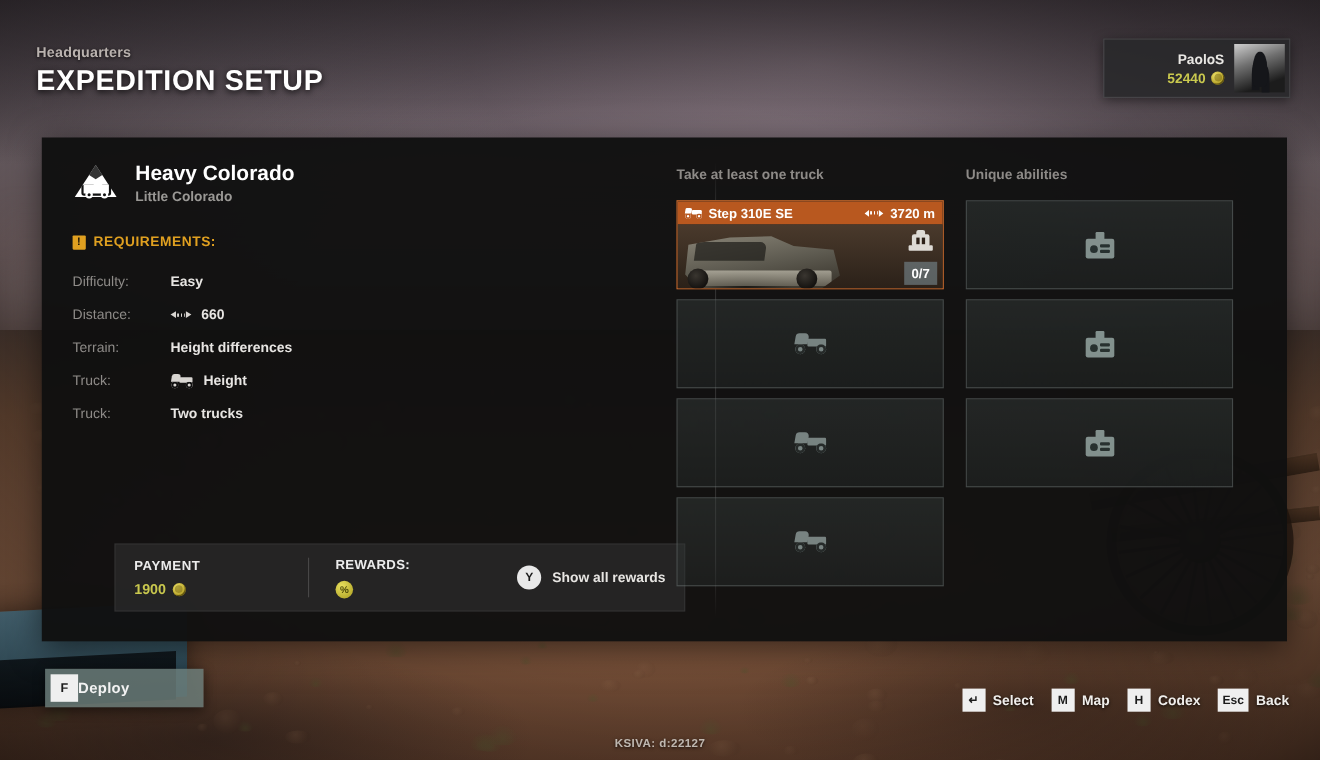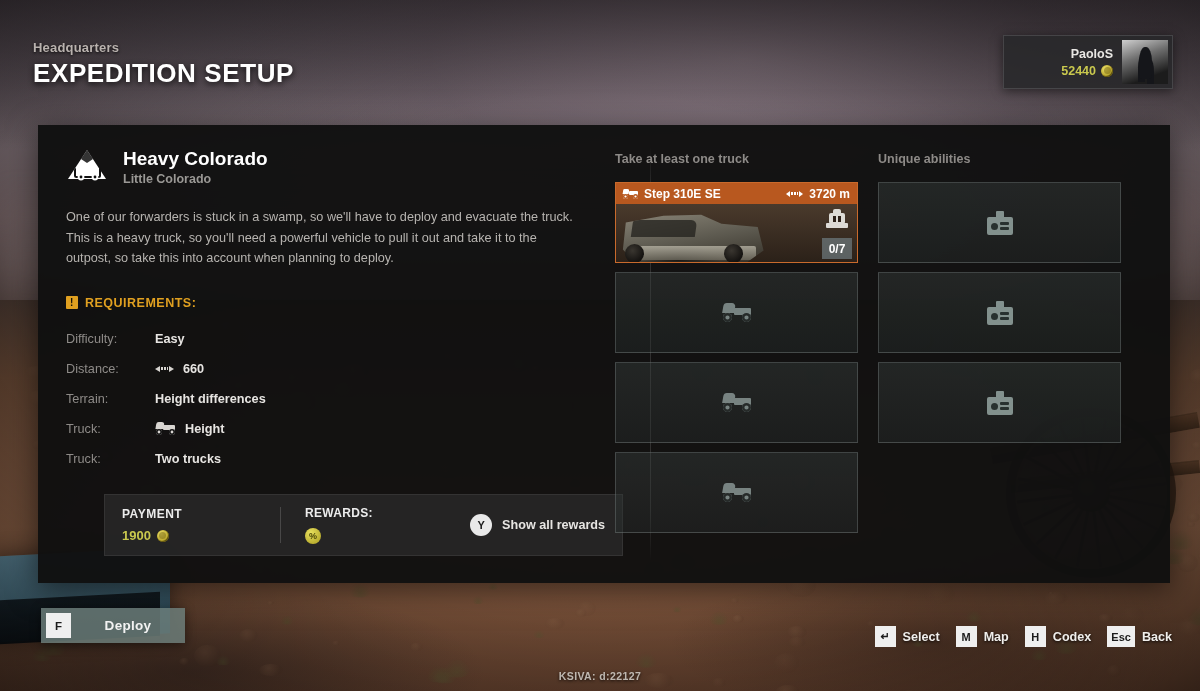--- a/index.html
+++ b/index.html
@@ -323,21 +323,21 @@
     position:absolute; left:41px; top:608px; z-index:6;
     display:flex; align-items:center; height:35px;
     background:rgba(110,128,124,.82); box-shadow:0 2px 10px rgba(0,0,0,.45);
     width:144px;
   }
   .key-sq {
     width:25px; height:25px; margin-left:5px; background:#efefef; color:#1c1c1c;
     font-size:11.5px; font-weight:700; display:flex; align-items:center; justify-content:center;
     flex:0 0 auto;
   }
-  #deploy .lbl { flex:1; text-align:center; font-size:13.5px; font-weight:700; color:#f2f2f2; letter-spacing:.3px; }
+  #deploy .lbl { flex:1; font-size:13.5px; font-weight:700; color:#f2f2f2; letter-spacing:.3px; }
 
   
   #hints { position:absolute; right:28px; top:626px; z-index:6; display:flex; align-items:center; gap:16px; }
   .hint { display:flex; align-items:center; gap:7px; }
   .hint .k {
     min-width:21px; height:21px; padding:0 4px; background:#efefef; color:#1c1c1c;
     font-size:11px; font-weight:700; display:flex; align-items:center; justify-content:center;
   }
   .hint .t { font-size:12.6px; font-weight:700; color:#f0eeeb; text-shadow:0 1px 3px rgba(0,0,0,.85); }
 
@@ -606,21 +606,20 @@
           <circle cx="15" cy="29" r="1.4" fill="#111111"></circle>
           <circle cx="29" cy="29" r="1.4" fill="#111111"></circle>
         </svg>
       </div>
       <div>
         <div class="mission-title">Heavy Colorado</div>
         <div class="mission-sub">Little Colorado</div>
       </div>
     </div>
 
-    <div class="desc">One of our forwarders is stuck in a swamp, so we'll have to deploy and evacuate the truck. This is a heavy truck, so you'll need a powerful vehicle to pull it out and take it to the outpost, so take this into account when planning to deploy.</div>
 
     <div class="tips-header">
       <div class="req-label">
         <span class="warn-ico"></span>
         <span>REQUIREMENTS:</span>
       </div>
     </div>
 
     <div>
       <div class="tip-row">

